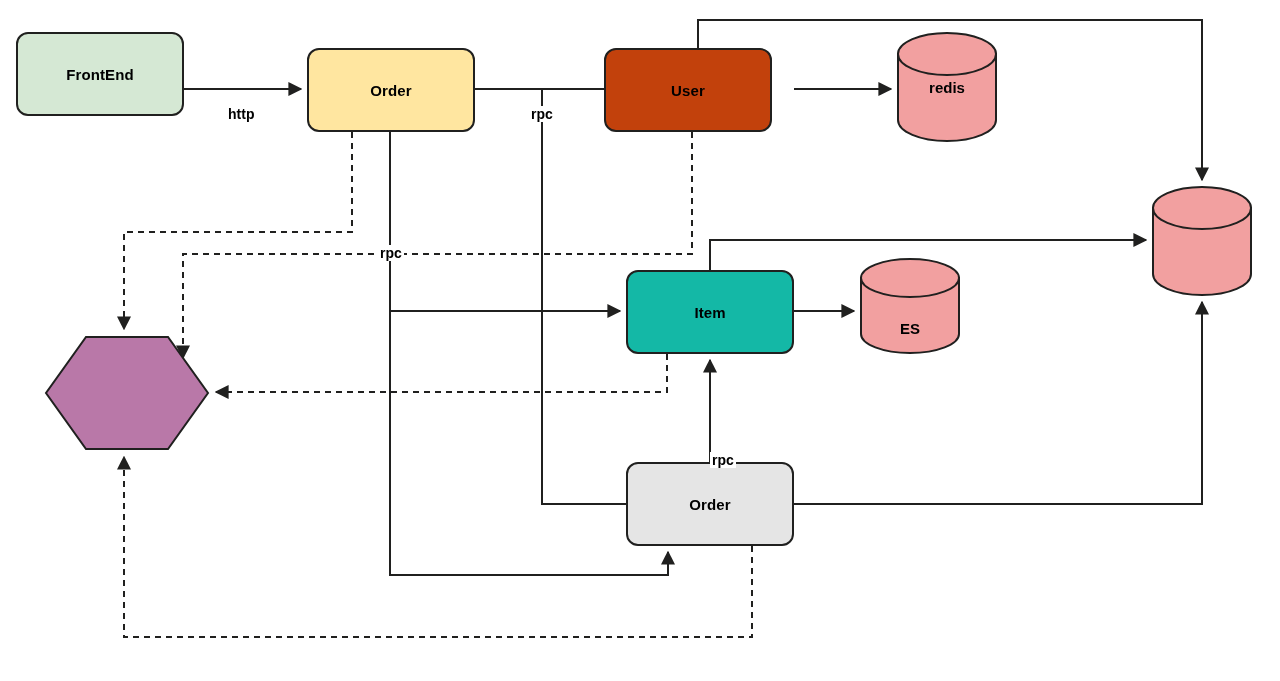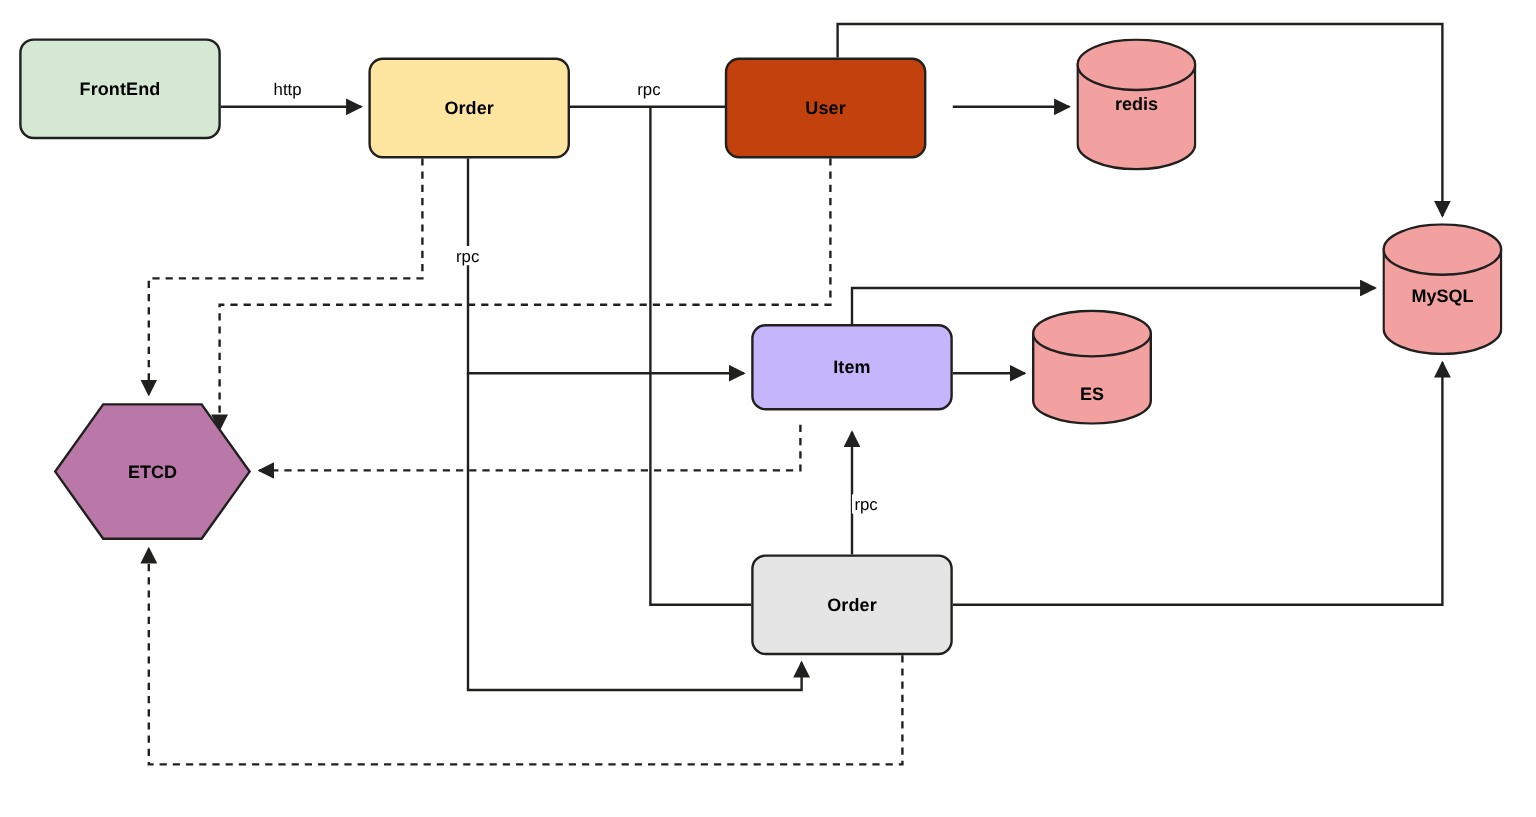--- a/index.html
+++ b/index.html
@@ -50,26 +50,27 @@
     font-weight: bold;
     font-size: 15px;
     color: #000000;
     pointer-events: none;
     user-select: none;
     text-align: right;
   }
   .edge-label {
     position: absolute;
     font-size: 14px;
-    font-weight: normal;
+    font-weight: bold;
     color: #000000;
     background: #ffffff;
     padding: 0 2px;
     white-space: nowrap;
     user-select: none;
+    margin-top: 40px;
   }
   .cyl-wrap, .hex-wrap {
     position: absolute;
   }
 </style>
 </head>
 <body>
 
 <div id="canvas">
 
@@ -122,21 +123,21 @@
   </div>
 
   <div class="node rounded" style="left:307px; top:48px; width:168px; height:84px; background:#ffe6a0;">
     <span class="node-label">Order</span>
   </div>
 
   <div class="node rounded" style="left:604px; top:48px; width:168px; height:84px; background:#c2410c;">
     <span class="node-label">User</span>
   </div>
 
-  <div class="node rounded" style="left:626px; top:270px; width:168px; height:72px; background:#c4b5fd;justify-content:center;">
+  <div class="node rounded" style="left:626px; top:270px; width:168px; height:84px; background:#14b8a6;justify-content:center;">
     <span class="node-label">Item</span>
   </div>
 
   <div class="node rounded" style="left:626px; top:462px; width:168px; height:84px; background:#e5e5e5;">
     <span class="node-label">Order</span>
   </div>
 
   <div class="cyl-wrap" style="left:897px; top:32px; width:100px; height:110px;">
     <svg width="100" height="110" viewBox="0 0 100 110" xmlns="http://www.w3.org/2000/svg">
       <path d="M 1 22 L 1 88 A 49 21 0 0 0 99 88 L 99 22 Z" fill="#f2a0a0" stroke="#20201f" stroke-width="2"></path>
@@ -144,36 +145,34 @@
     </svg>
   </div>
   <div class="cyl-label" style="left:897px; top:32px; width:100px; height:110px;">redis</div>
 
   <div class="cyl-wrap" style="left:1152px; top:186px; width:100px; height:110px;">
     <svg width="100" height="110" viewBox="0 0 100 110" xmlns="http://www.w3.org/2000/svg">
       <path d="M 1 22 L 1 88 A 49 21 0 0 0 99 88 L 99 22 Z" fill="#f2a0a0" stroke="#20201f" stroke-width="2"></path>
       <ellipse cx="50" cy="22" rx="49" ry="21" fill="#f2a0a0" stroke="#20201f" stroke-width="2"></ellipse>
     </svg>
   </div>
-  <div class="cyl-label" style="left:1152px; top:192px; width:100px; height:110px;">MySQL</div>
 
   <div class="cyl-wrap" style="left:860px; top:258px; width:100px; height:96px;">
     <svg width="100" height="96" viewBox="0 0 100 96" xmlns="http://www.w3.org/2000/svg">
       <path d="M 1 20 L 1 76 A 49 19 0 0 0 99 76 L 99 20 Z" fill="#f2a0a0" stroke="#20201f" stroke-width="2"></path>
       <ellipse cx="50" cy="20" rx="49" ry="19" fill="#f2a0a0" stroke="#20201f" stroke-width="2"></ellipse>
     </svg>
   </div>
   <div class="cyl-label" style="left:860px; top:280px; width:100px; height:96px;">ES</div>
 
   <div class="hex-wrap" style="left:44px; top:335px; width:166px; height:116px;">
     <svg width="166" height="116" viewBox="0 0 166 116" xmlns="http://www.w3.org/2000/svg">
       <polygon points="42,2 124,2 164,58 124,114 42,114 2,58" fill="#b978a8" stroke="#20201f" stroke-width="2"></polygon>
     </svg>
   </div>
-  <div class="hex-label" style="left:44px; top:335px; width:166px; height:116px;">ETCD</div>
 
   <div class="edge-label" style="left:226px; top:66px;">http</div>
 
   <div class="edge-label" style="left:529px; top:66px;">rpc</div>
 
   <div class="edge-label" style="left:378px; top:205px;">rpc</div>
 
   <div class="edge-label" style="left:710px; top:412px;">rpc</div>
 
 </div>

